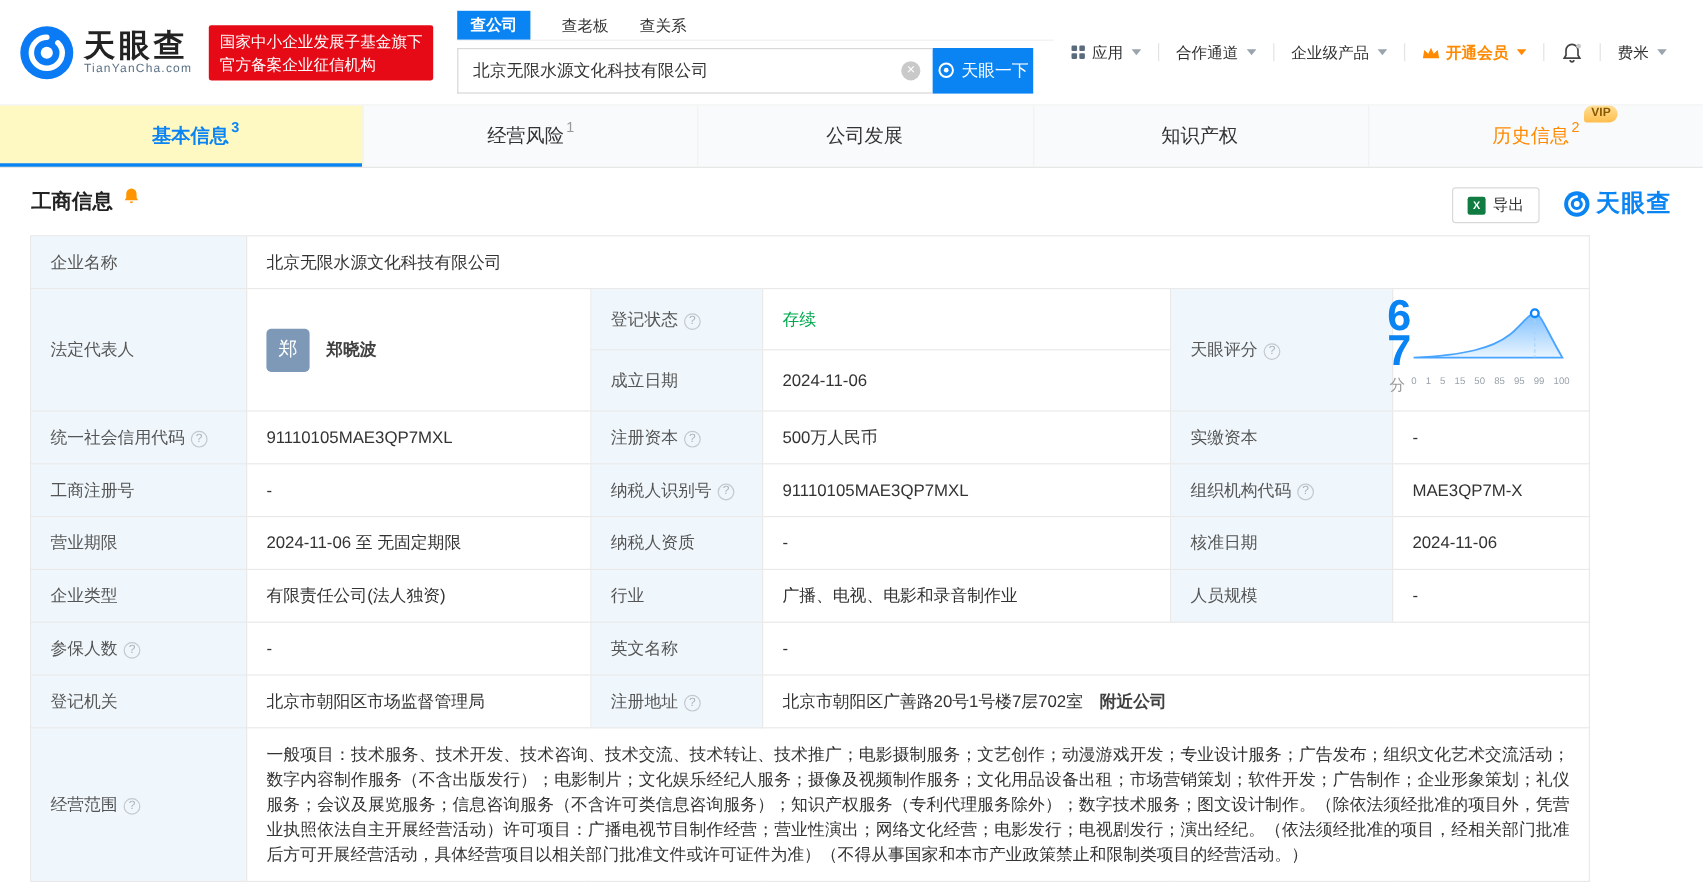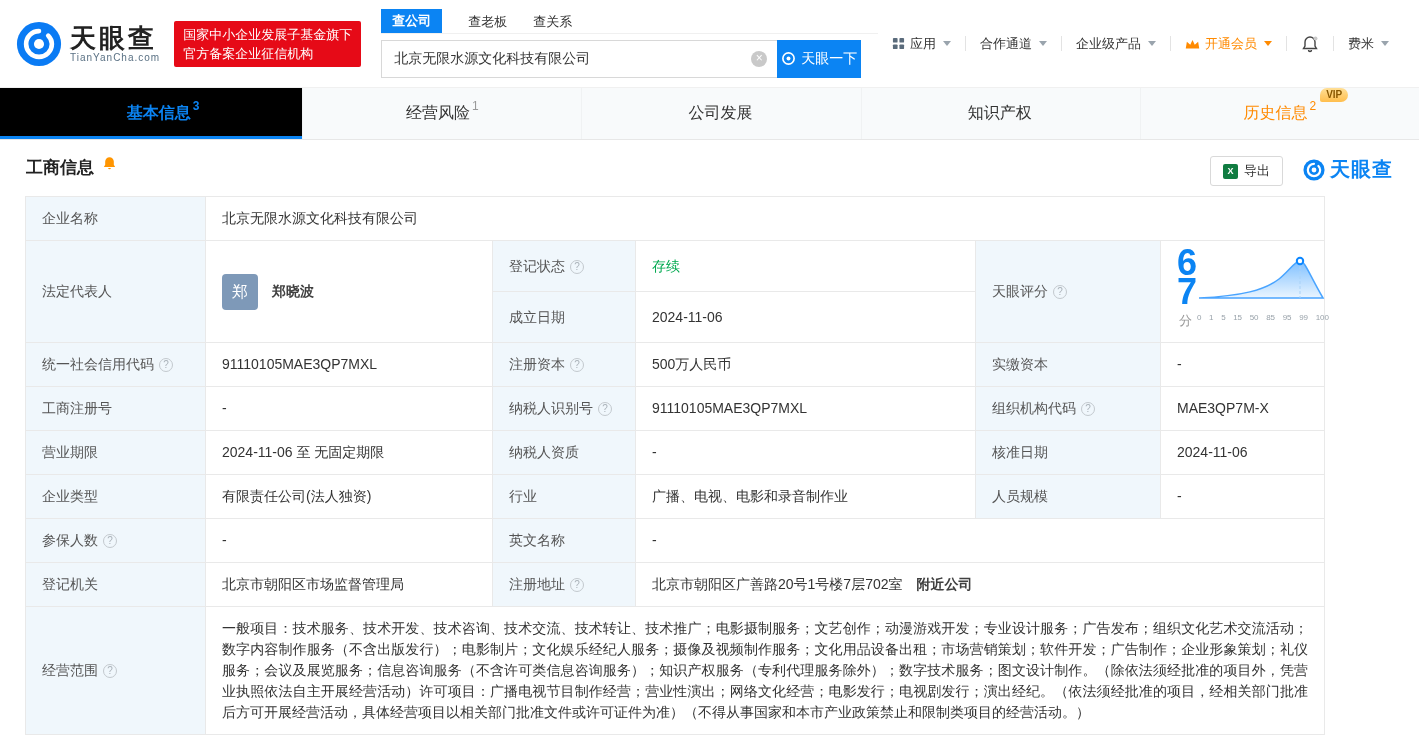--- a/index.html
+++ b/index.html
@@ -26,33 +26,33 @@
     padding:0 34px 0 12px; font-size:14px; color:#333; outline:none; }
   .clear-btn { position:absolute; right:10px; top:11px; width:16px; height:16px;
     border-radius:50%; background:#c9c9c9; color:#fff; font-size:12px; line-height:15px;
     text-align:center; cursor:pointer; }
   .search-btn { width:84px; height:38px; background:#0b84f3; color:#fff; border:none;
     font-size:14px; display:flex; align-items:center; justify-content:center; gap:5px;
     cursor:pointer; }
 
   .top-nav { margin-left:auto; display:flex; align-items:center; font-size:13px; color:#333; }
   .nav-item { display:flex; align-items:center; gap:5px; padding:0 14px; cursor:pointer; white-space:nowrap; }
-  .nav-item.vip { color:#ff8a00; font-weight:normal; }
+  .nav-item.vip { color:#ff8a00; font-weight:bold; }
   .caret { width:0; height:0; border-left:4px solid transparent; border-right:4px solid transparent;
     border-top:5px solid #9aa4ad; display:inline-block; margin-left:2px; }
   .nav-item.vip .caret { border-top-color:#ff8a00; }
   .nav-divider { width:1px; height:15px; background:#e3e3e3; }
 
   
   .tabbar { height:52px; display:flex; background:#f8fafb; border-bottom:1px solid #e7e7e7; }
   .tab { flex:1; display:flex; align-items:center; justify-content:center; font-size:16px;
     color:#333; cursor:pointer; position:relative; border-right:1px solid #f0f2f3; }
   .tab:last-child { border-right:none; }
   .tab .inner { position:relative; display:flex; align-items:flex-start; gap:2px; }
-  .tab.active { background:#000000; color:#0b84f3; font-weight:bold; box-shadow:inset 0 -3px 0 #0b84f3;padding-left:24px; }
+  .tab.active { background:#fef9c3; color:#0b84f3; font-weight:bold; box-shadow:inset 0 -3px 0 #0b84f3;padding-left:24px; }
   .count { font-size:12px; color:#999; position:relative; top:-4px; }
   .tab.active .count { color:#0b84f3; }
   .tab.history { color:#ff8a00; }
   .tab.history .count { color:#ff8a00; }
   .vip-badge { position:absolute; top:-15px; right:-32px;
     background:linear-gradient(180deg,#ffdf96,#ffbe4d); color:#8a5800; font-size:10px;
     font-weight:bold; line-height:14px; padding:0 6px; border-radius:7px 7px 7px 2px; }
 
   
   .section-head { display:flex; align-items:flex-start; padding:16px 26px 10px; }
@@ -74,21 +74,21 @@
   .q-icon { display:inline-block; width:14px; height:14px; border:1px solid #c3c9ce;
     border-radius:50%; color:#aab2b9; font-size:10px; line-height:12px; text-align:center;
     margin-left:5px; vertical-align:1px; cursor:pointer; }
   a.lnk { color:#404040; text-decoration:none; cursor:pointer;font-weight:bold; }
   .avatar { display:inline-block; width:36px; height:36px; border-radius:4px; background:#7e99b8;
     color:#fff; font-size:16px; line-height:36px; text-align:center; margin-right:10px;
     vertical-align:middle; cursor:pointer; }
   .status-green { color:#00a94f; }
   .scope-cell { line-height:25px; text-align:justify; }
 
-  .score-wrap { display:flex; align-items:center; justify-content:space-between; }
+  .score-wrap { display:flex; align-items:center; justify-content:flex-end; }
   .score-num { font-size:36px; font-weight:bold; color:#0b84f3; }
   .score-unit { font-size:13px; color:#999; margin-left:2px; }
   .score-chart { width:134px; }
   .axis { display:flex; justify-content:space-between; font-size:8px; color:#99a2aa;
     width:132px; margin-top:1px; }
 </style>
 </head>
 <body>
 
 <header class="topbar">

